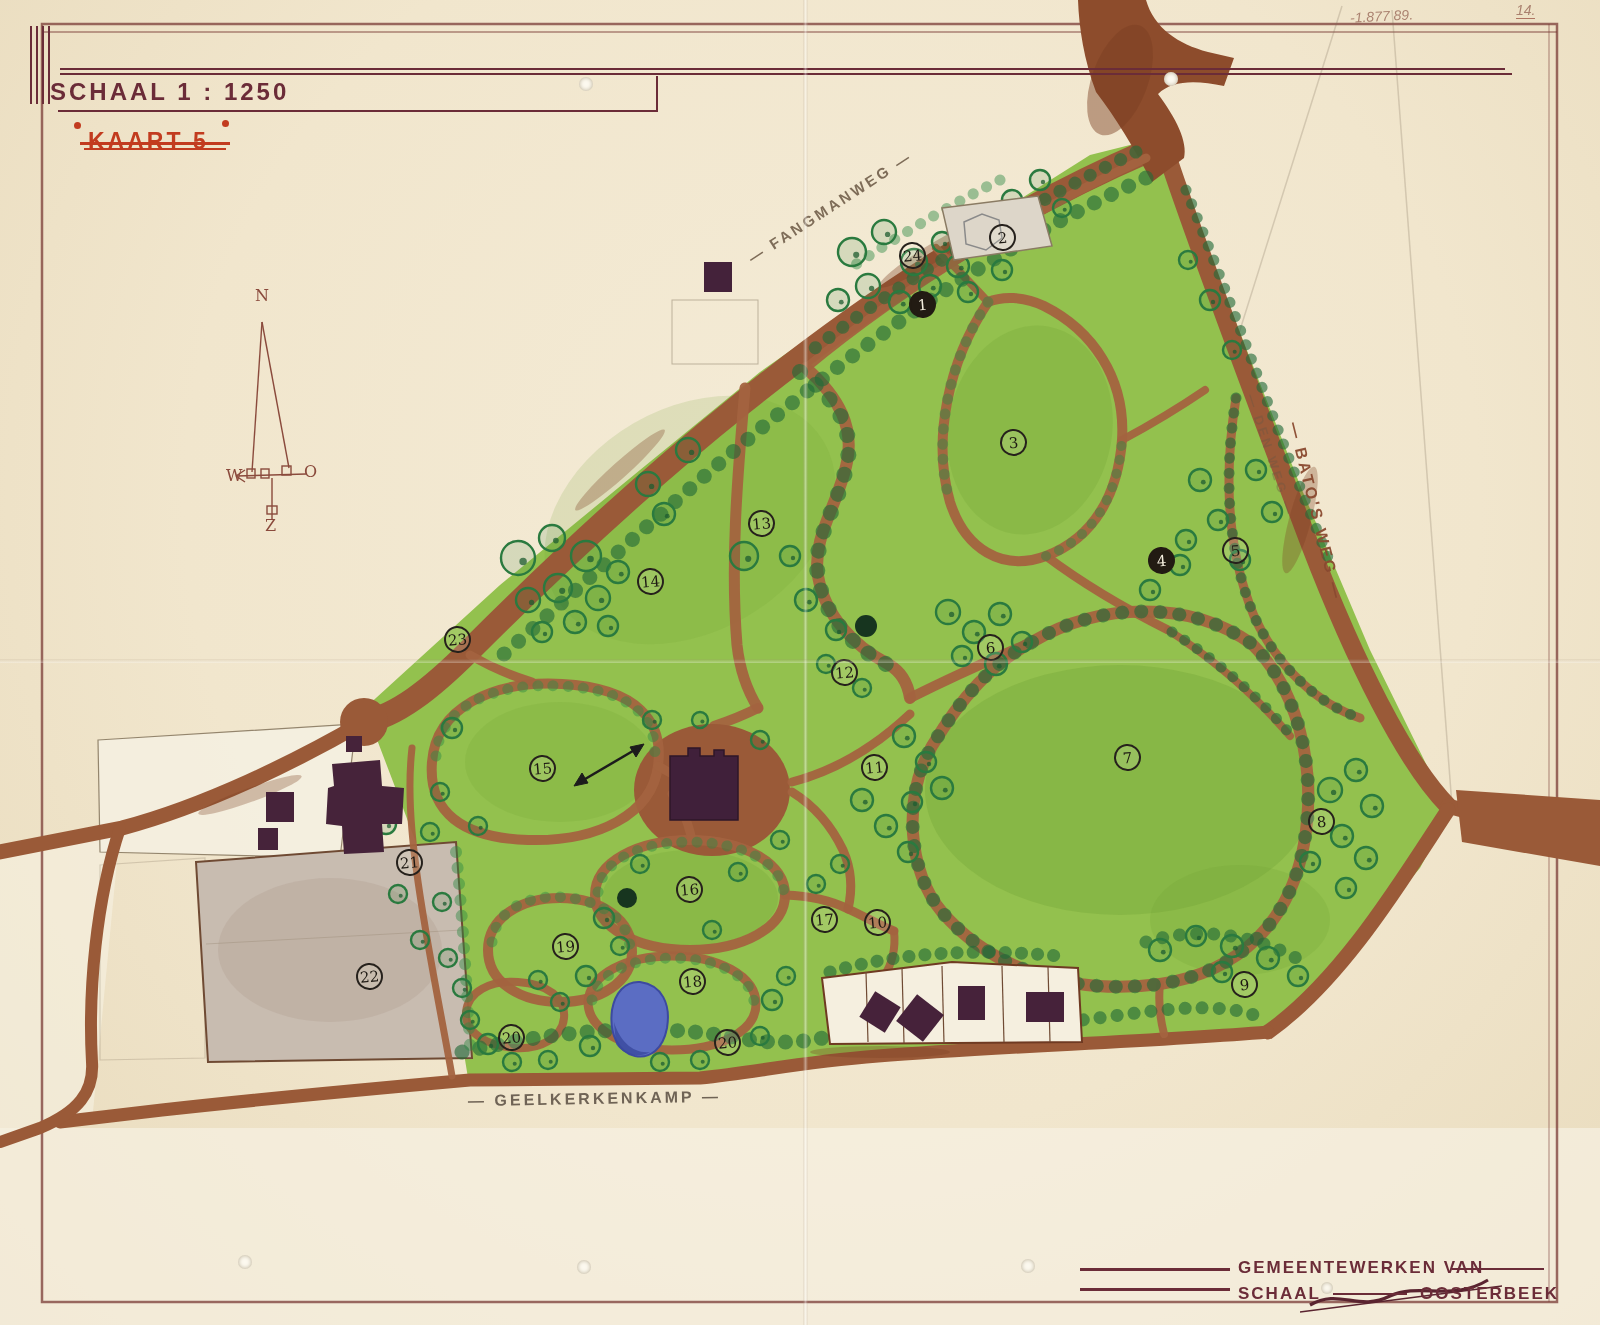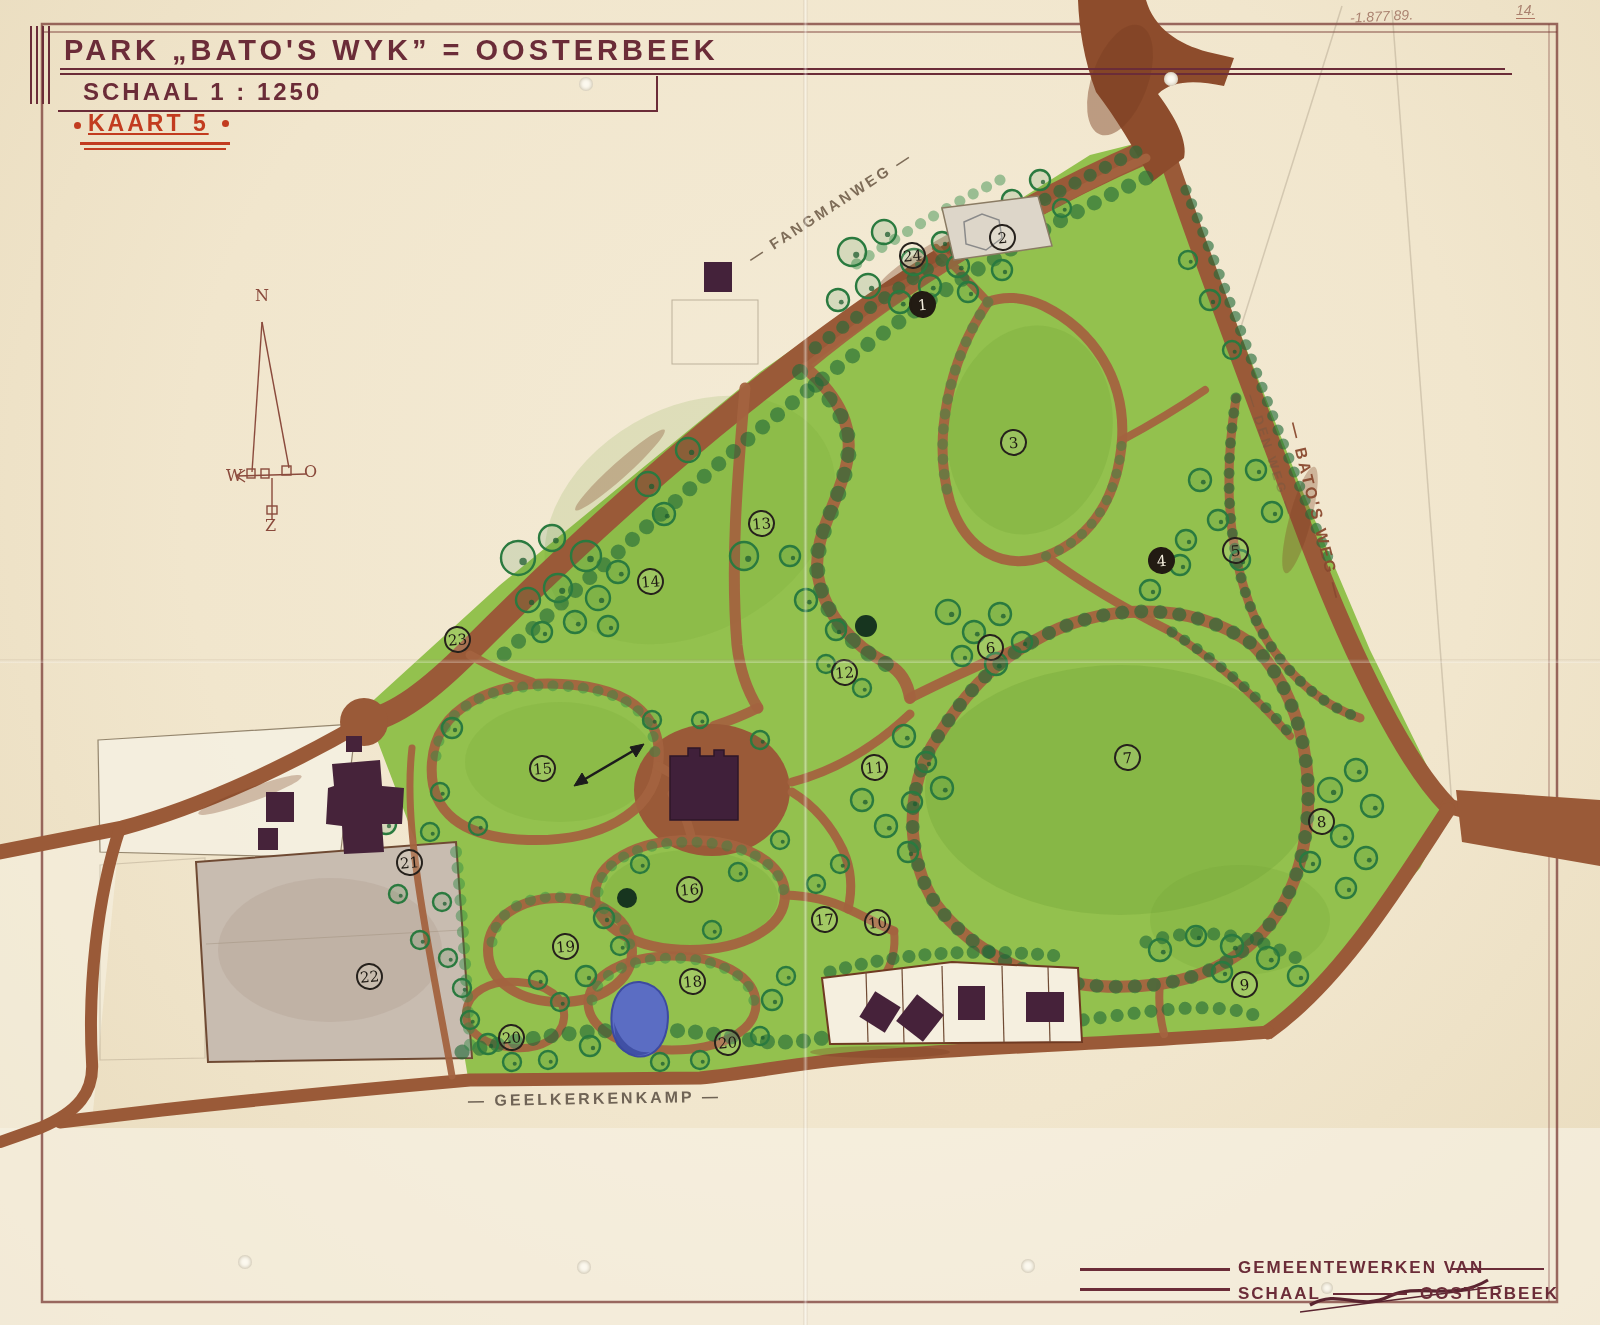--- a/index.html
+++ b/index.html
@@ -447,28 +447,27 @@
       <path d="M236,476 L245,470 M236,476 L245,482"></path>
     </g>
 
     <g stroke="#5a2430" fill="none">
       <path d="M1310,1305 C1340,1288 1358,1312 1390,1296 C1420,1282 1452,1302 1488,1280" stroke-width="3.2"></path>
       <path d="M1300,1312 L1502,1286" stroke-width="1.4"></path>
     </g>
   </svg>
 
   <div class="hatch"></div>
-  <div class="lbl title-text" style="left:64px;top:34px;">PARK „BATO'S WYK” = OOSTERBEEK</div>
   <div class="rule" style="left:60px;top:68px;width:1445px;height:2px;"></div>
   <div class="rule" style="left:60px;top:73px;width:1452px;height:2px;"></div>
-  <div class="lbl schaal-text" style="left:83px;top:78px;">SCHAAL 1 : 1250</div>
+  <div class="lbl schaal-text" style="left:50px;top:78px;">SCHAAL 1 : 1250</div>
   <div class="rule" style="left:58px;top:110px;width:600px;height:2px;"></div>
   <div class="rule" style="left:656px;top:76px;width:2px;height:36px;"></div>
 
-  <div class="lbl kaart-text" style="left:88px;top:110px;text-decoration:underline;">KAART 5</div>
+  <div class="lbl kaart-text" style="left:88px;top:128px;">KAART 5</div>
   <div class="dot-red" style="left:74px;top:122px;"></div>
   <div class="dot-red" style="left:222px;top:120px;"></div>
   <div class="rule red" style="left:80px;top:142px;width:150px;height:3px;"></div>
   <div class="rule red" style="left:84px;top:148px;width:142px;height:2px;"></div>
 
   <div class="lbl pencil-note" style="left:1350px;top:8px;transform:rotate(-3deg);">-1.877 89.</div>
   <div class="lbl pencil-note" style="left:1516px;top:2px;border-bottom:1px solid #a05a4a;font-style:italic;">14.</div>
 
   <div class="lbl street" style="left:745px;top:252px;transform:rotate(-33deg);transform-origin:left top;">— FANGMANWEG —</div>
   <div class="lbl street faint" style="left:1258px;top:392px;transform:rotate(72deg);transform-origin:left top;">— DEN WEG —</div>

